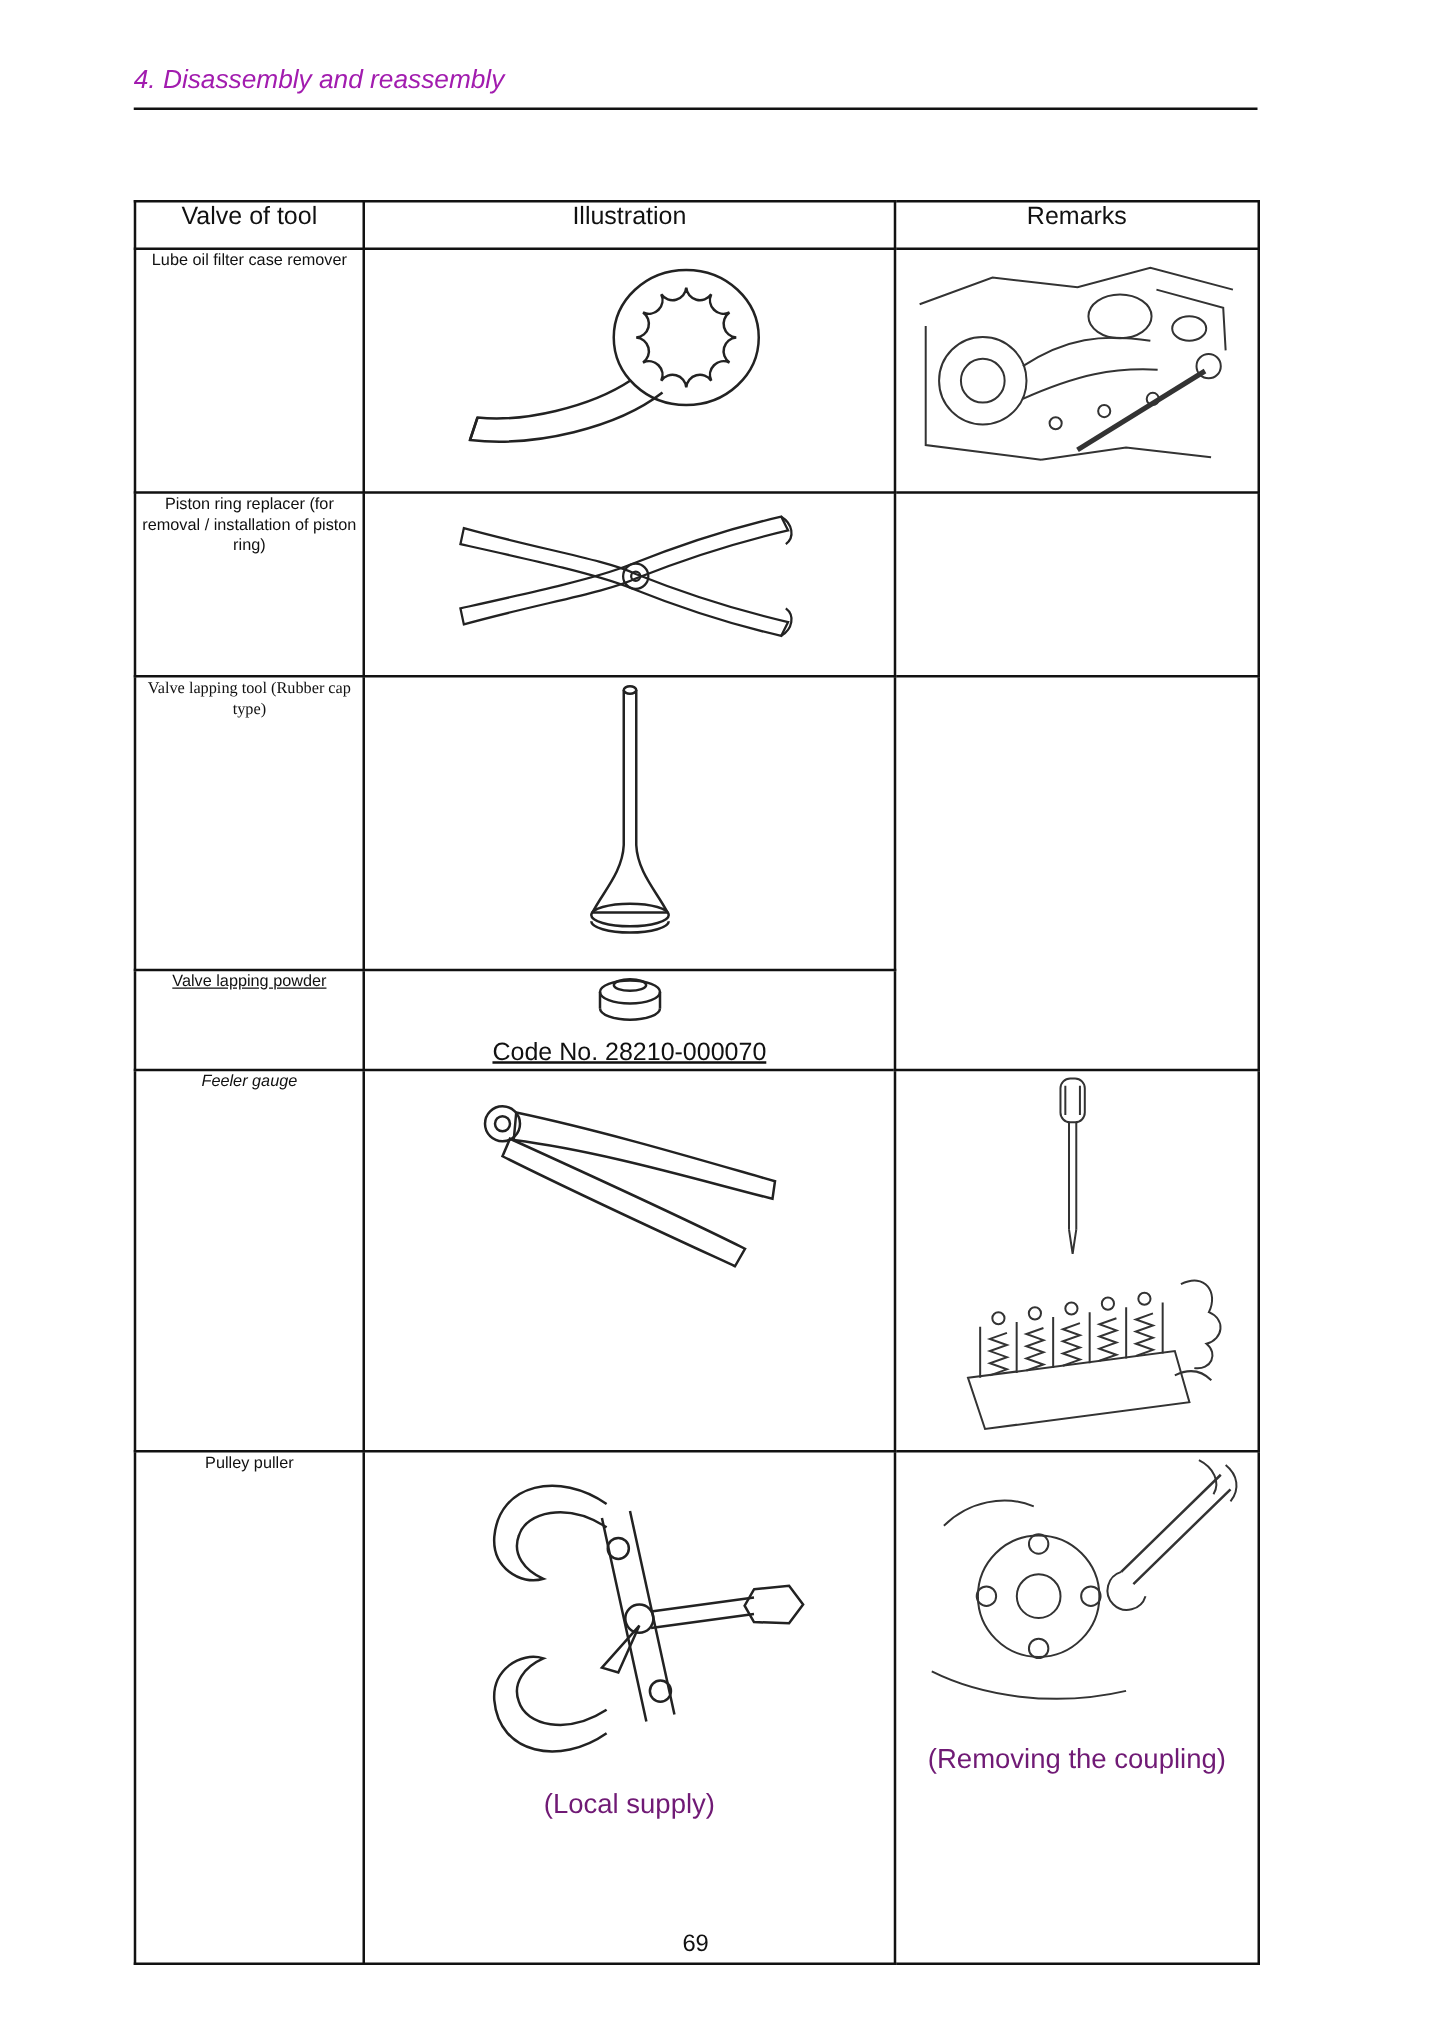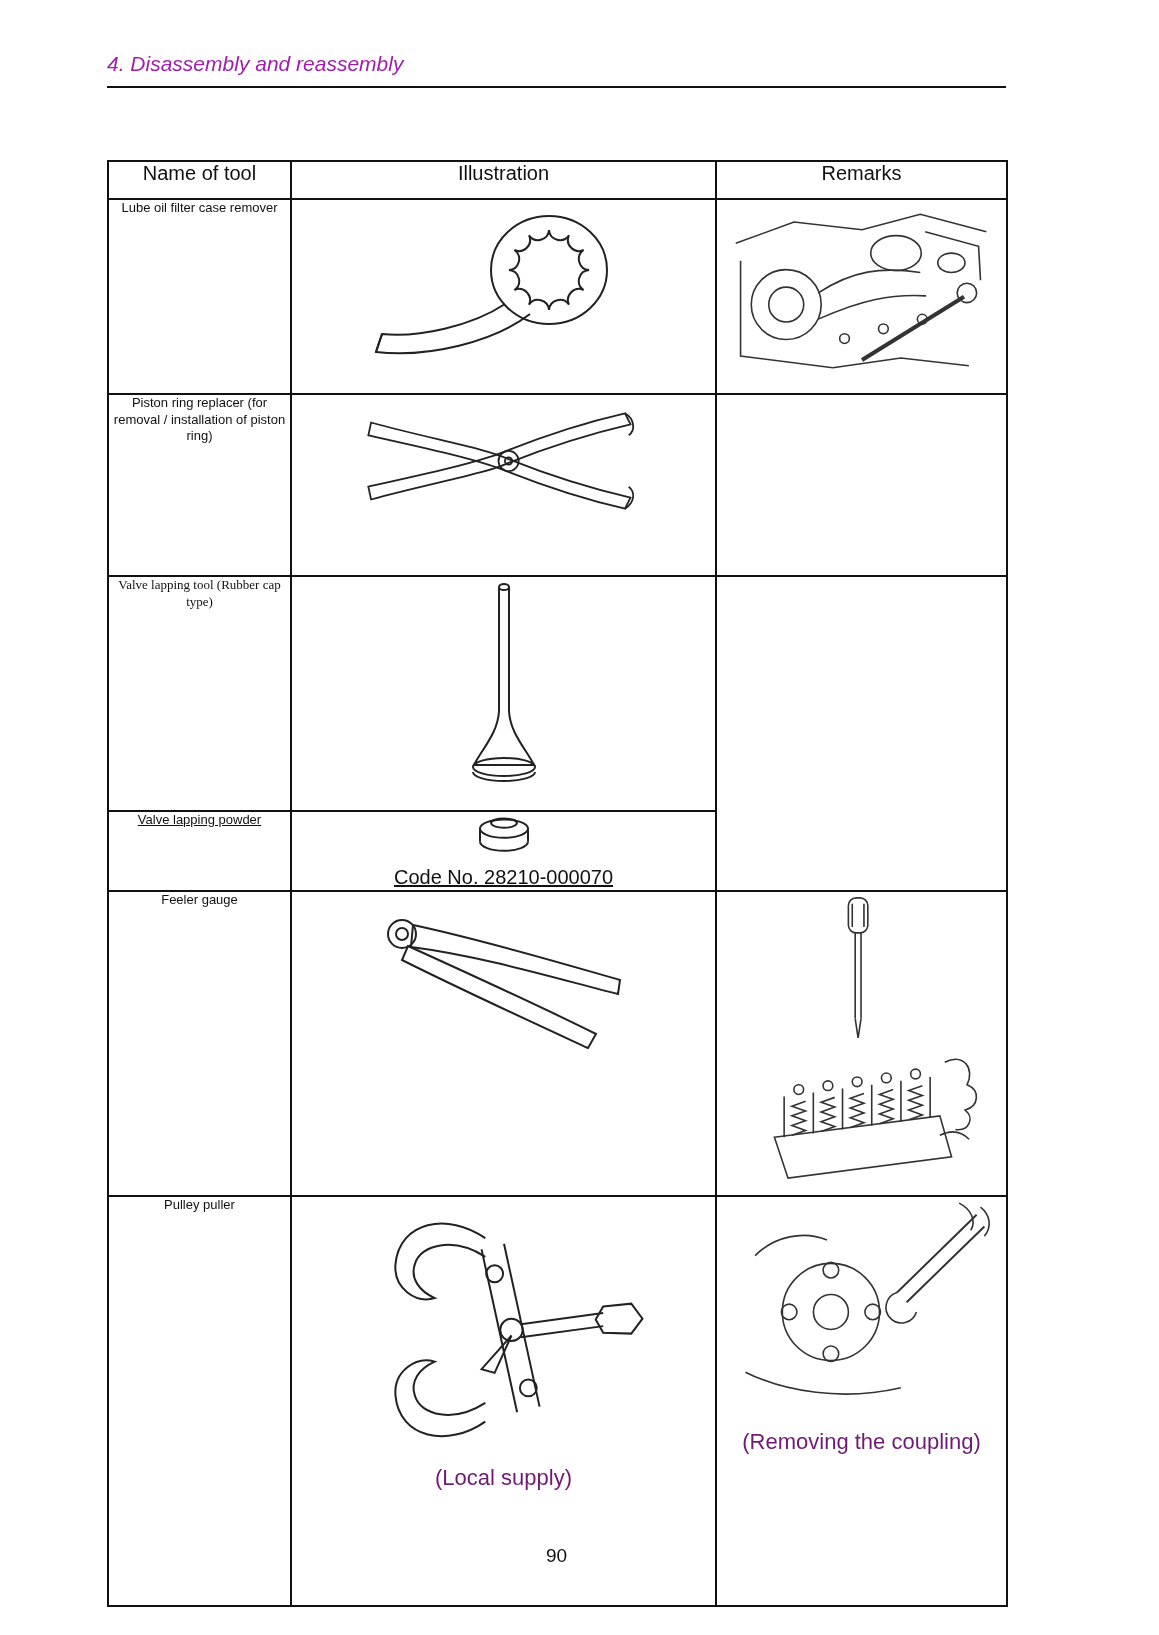--- a/index.html
+++ b/index.html
@@ -64,21 +64,21 @@
   <div class="header-rule"></div>
 
   <table class="tool-table">
     <colgroup>
         <col class="c-name">
         <col class="c-illus">
         <col class="c-remark">
       </colgroup>
     <thead>
       <tr style="height:36px;">
-        <th class="col-header">Name of tool</th>
+        <th class="col-header">Valve of tool</th>
         <th class="col-header">Illustration</th>
         <th class="col-header">Remarks</th>
       </tr>
     </thead>
     <tbody>
 
       <tr style="height:195px;">
         <td class="name-cell">
           <span>Lube oil filter case remover</span>
         </td>
@@ -112,21 +112,21 @@
                 <circle cx="162" cy="130" r="5"></circle>
                 <circle cx="202" cy="120" r="5"></circle>
                 <path d="M205 30 L260 45 L262 80"></path>
                 <path d="M110 170 L180 160 L250 168"></path>
               </svg>
             </span>
           </div>
         </td>
       </tr>
 
-      <tr style="height:182px;">
+      <tr style="height:147px;">
         <td class="name-cell">
           <span>Piston ring replacer (for removal / installation of piston ring)</span>
         </td>
         <td class="illus-cell">
           <div class="illus-stack">
             <span>
               <svg class="sketch" width="320" height="132" viewBox="0 0 320 144" fill="none" stroke="#222" stroke-width="1.8">
                 <path d="M15 30 C80 48,140 58,165 70 C210 88,255 102,298 112 L292 124 C248 114,205 100,160 82 C130 70,75 58,12 44 Z"></path>
                 <path d="M15 114 C80 96,140 86,165 74 C210 56,255 42,298 32 L292 20 C248 30,205 44,160 62 C130 74,75 86,12 100 Z"></path>
                 <circle cx="165" cy="72" r="11"></circle>
@@ -172,21 +172,21 @@
                 <ellipse cx="45" cy="18" rx="26" ry="10"></ellipse>
                 <path d="M19 18 L19 32 M71 18 L71 32"></path>
                 <path d="M19 32 A26 10 0 0 0 71 32"></path>
               </svg>
             </span>
             <div class="caption">Code No. 28210-000070</div>
           </div>
         </td>
       </tr>
 
-      <tr style="height:305px;">
+      <tr style="height:305px;font-style:italic;">
         <td class="name-cell">
           <span>Feeler gauge</span>
         </td>
         <td class="illus-cell">
           <div class="illus-stack">
             <span>
               <svg class="sketch" width="280" height="170" viewBox="0 0 280 170" fill="none" stroke="#222" stroke-width="2">
                 <circle cx="38" cy="42" r="14"></circle>
                 <circle cx="38" cy="42" r="6"></circle>
                 <path d="M49 33 C120 48,200 72,256 88 L254 102 C198 88,118 64,47 55 Z"></path>
@@ -267,15 +267,15 @@
               </svg>
             </span>
             <div class="caption-lg">(Removing the coupling)</div>
           </div>
         </td>
       </tr>
 
     </tbody>
   </table>
 
-  <div class="page-number">90</div>
+  <div class="page-number">69</div>
 
 </div>
 
 </body></html>

